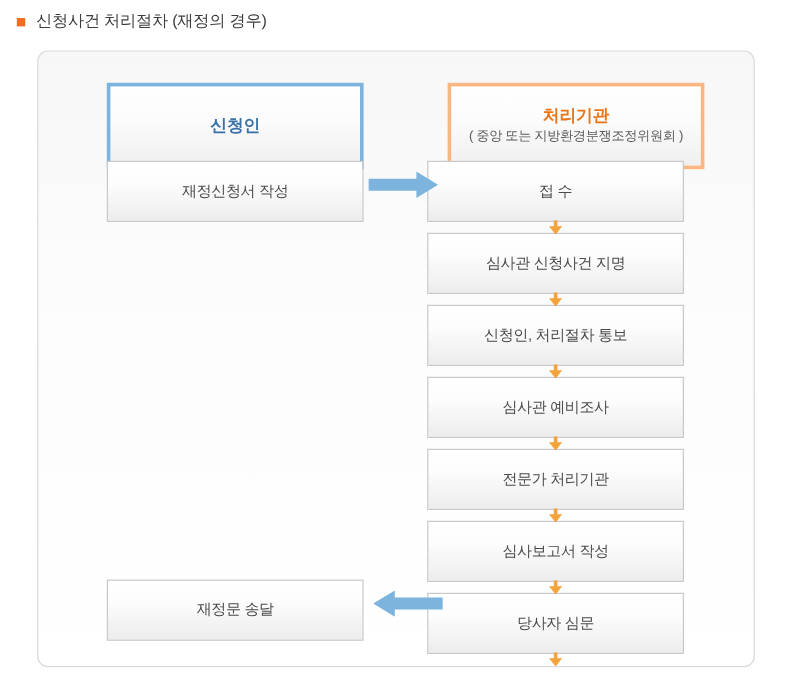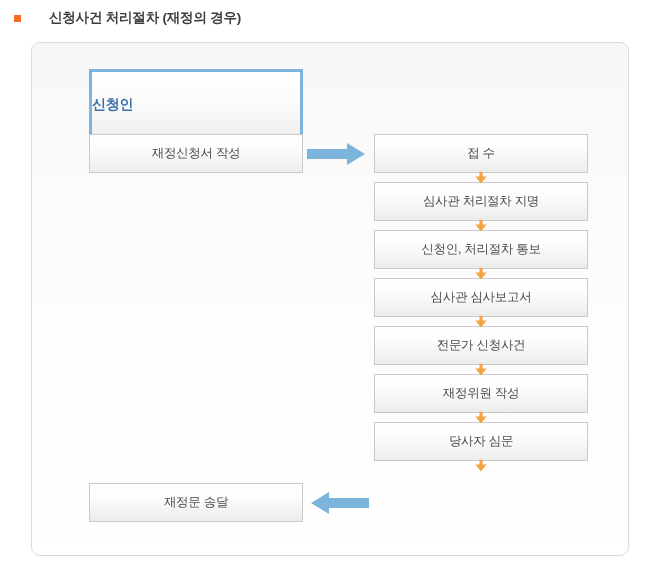--- a/index.html
+++ b/index.html
@@ -25,25 +25,24 @@
     gap: 9px;
   }
   .bullet-square {
     width: 7px;
     height: 7px;
     background: #f26c22;
     display: inline-block;
   }
   .page-title-text {
     font-size: 13.5px;
-    font-weight: bold;
+    font-weight: normal;
     color: #3d3d3d;
     letter-spacing: -0.2px;
     white-space: nowrap;
-    margin-left: 19px;
   }
 
   
   .panel {
     position: absolute;
     left: 31px;
     top: 42px;
     width: 598px;
     height: 514px;
     border: 1px solid #dadada;
@@ -60,21 +59,21 @@
   .col-left  { left: 57px; top: 26px; }
   .col-right { left: 341px; top: 26px; }
 
   
   .hdr {
     width: 214px;
     height: 72px;
     box-sizing: border-box;
     display: flex;
     flex-direction: column;
-    align-items: flex-start;
+    align-items: center;
     justify-content: center;
     background: linear-gradient(180deg, #ffffff 0%, #fbfbfb 45%, #efefef 100%);
   }
   .hdr-blue   { border: 3px solid #7cb4dd; }
   .hdr-orange { border: 3px solid #fbb783; }
   .hdr-title-blue {
     font-size: 14px;
     font-weight: bold;
     color: #3a72a8;
     letter-spacing: -0.2px;
@@ -91,21 +90,21 @@
     color: #5a5a5a;
     letter-spacing: -0.3px;
     line-height: 1.35;
     margin-top: 1px;
     white-space: nowrap;
   }
 
   
   .step {
     width: 214px;
-    height: 39px;
+    height: 51px;
     box-sizing: border-box;
     border: 1px solid #c9c9c9;
     background: linear-gradient(180deg, #ffffff 0%, #fdfdfd 35%, #ececec 100%);
     display: flex;
     align-items: center;
     justify-content: center;
     font-size: 12.5px;
     color: #4a4a4a;
     letter-spacing: -0.3px;
     white-space: nowrap;
@@ -118,21 +117,21 @@
     position: relative;
   }
   .arrow-down svg {
     position: absolute;
     left: 50%;
     top: 50%;
     transform: translate(-50%, -50%);
   }
 
   
-  .right-flow { position: absolute; left: 342px; top: 91px; border-radius: 12px; }
+  .right-flow { position: absolute; left: 324px; top: 91px; border-radius: 12px; }
 
   
   .left-step-1 { position: absolute; left: 57px; top: 91px; }
   .left-step-2 { position: absolute; left: 57px; top: 440px; }
 
   
   .h-arrow {
     position: absolute;
     width: 62px;
     height: 22px;
@@ -149,67 +148,73 @@
 </div>
 
 <div class="panel">
 
   <div class="col col-left">
     <div class="hdr hdr-blue">
       <div class="hdr-title-blue">신청인</div>
     </div>
   </div>
 
+  <div class="col col-right">
+    <div class="hdr hdr-orange">
+      <div class="hdr-title-orange">처리기관</div>
+      <div class="hdr-sub">( 중앙 또는 지방환경분쟁조정위원회 )</div>
+    </div>
+  </div>
 
   <div class="left-step-1">
     <div class="step">재정신청서 작성</div>
   </div>
 
   <div class="left-step-2">
     <div class="step">재정문 송달</div>
   </div>
 
   <div class="right-flow">
 
     <div class="step">접 수</div>
     <div class="arrow-down">
       <svg width="13" height="13" viewBox="0 0 13 13">
           <polygon points="5,0 8,0 8,5 12,5 6.5,12 1,5 5,5" fill="#f4a23c"></polygon>
         </svg>
     </div>
 
-    <div class="step">심사관 처리절차 지명</div>
+    <div class="step">심사관 신청사건 지명</div>
     <div class="arrow-down">
       <svg width="13" height="13" viewBox="0 0 13 13">
           <polygon points="5,0 8,0 8,5 12,5 6.5,12 1,5 5,5" fill="#f4a23c"></polygon>
         </svg>
     </div>
 
     <div class="step">신청인, 처리절차 통보</div>
     <div class="arrow-down">
       <svg width="13" height="13" viewBox="0 0 13 13">
           <polygon points="5,0 8,0 8,5 12,5 6.5,12 1,5 5,5" fill="#f4a23c"></polygon>
         </svg>
     </div>
 
-    <div class="step">심사관 심사보고서</div>
-    <div class="arrow-down">
-      <svg width="13" height="13" viewBox="0 0 13 13">
-          <polygon points="5,0 8,0 8,5 12,5 6.5,12 1,5 5,5" fill="#f4a23c"></polygon>
-        </svg>
-    </div>
-
-    <div class="step">전문가 신청사건</div>
-    <div class="arrow-down">
-      <svg width="13" height="13" viewBox="0 0 13 13">
-          <polygon points="5,0 8,0 8,5 12,5 6.5,12 1,5 5,5" fill="#f4a23c"></polygon>
-        </svg>
-    </div>
-
-    <div class="step">재정위원 작성</div>
+    <div class="step">심사관 예비조사</div>
+    <div class="arrow-down">
+      <svg width="13" height="13" viewBox="0 0 13 13">
+          <polygon points="5,0 8,0 8,5 12,5 6.5,12 1,5 5,5" fill="#f4a23c"></polygon>
+        </svg>
+    </div>
+
+    <div class="step">전문가 처리기관</div>
+    <div class="arrow-down">
+      <svg width="13" height="13" viewBox="0 0 13 13">
+          <polygon points="5,0 8,0 8,5 12,5 6.5,12 1,5 5,5" fill="#f4a23c"></polygon>
+        </svg>
+    </div>
+
+    <div class="step">심사보고서 작성</div>
     <div class="arrow-down">
       <svg width="13" height="13" viewBox="0 0 13 13">
           <polygon points="5,0 8,0 8,5 12,5 6.5,12 1,5 5,5" fill="#f4a23c"></polygon>
         </svg>
     </div>
 
     <div class="step">당사자 심문</div>
     <div class="arrow-down">
       <svg width="13" height="13" viewBox="0 0 13 13">
           <polygon points="5,0 8,0 8,5 12,5 6.5,12 1,5 5,5" fill="#f4a23c"></polygon>

